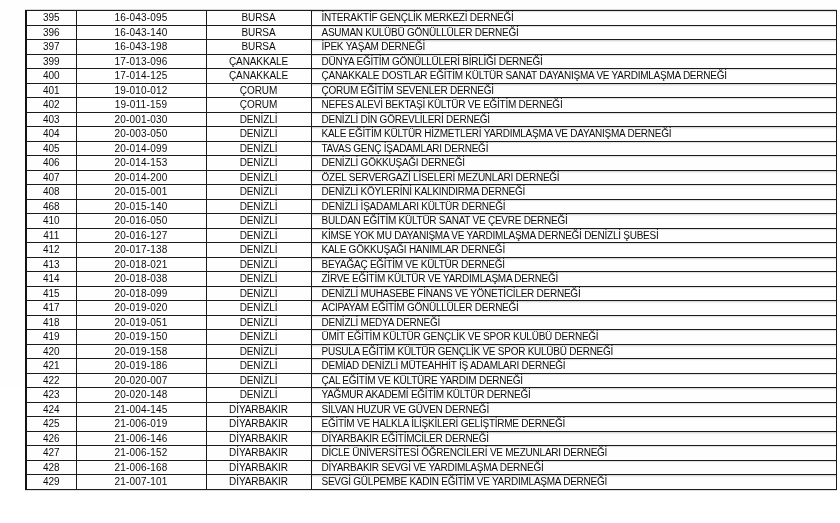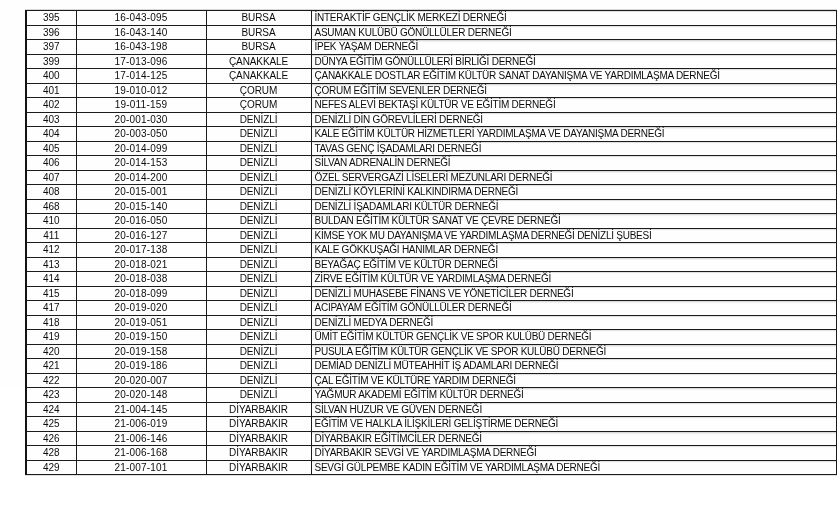--- a/index.html
+++ b/index.html
@@ -37,21 +37,21 @@
     color: #0c0c0c;
     white-space: nowrap;
     overflow: hidden;
     background: #fefefe;
   }
   td.cell-num  { text-align: center; }
   td.cell-code { text-align: center; letter-spacing: 0.2px; }
   td.cell-city { text-align: center; letter-spacing: -0.1px; }
   td.cell-name {
     text-align: left;
-    padding-left: 3px;
+    padding-left: 10px;
     letter-spacing: -0.25px;
     
     box-shadow: inset 0 2px 1px -1px rgba(0,0,0,0.13);
   }
   tr:nth-child(3n) td.cell-name {
     box-shadow: inset 0 3px 2px -2px rgba(0,0,0,0.20);
     margin-top: 41px;
   }
 </style>
 </head>
@@ -134,21 +134,21 @@
     <td class="cell-num">405</td>
     <td class="cell-code">20-014-099</td>
     <td class="cell-city">DENİZLİ</td>
     <td class="cell-name">TAVAS GENÇ İŞADAMLARI DERNEĞİ</td>
   </tr>
 
   <tr class="assoc-row">
     <td class="cell-num">406</td>
     <td class="cell-code">20-014-153</td>
     <td class="cell-city">DENİZLİ</td>
-    <td class="cell-name">SİLVAN ADRENALİN DERNEĞİ</td>
+    <td class="cell-name">DENİZLİ GÖKKUŞAĞI DERNEĞİ</td>
   </tr>
 
   <tr class="assoc-row">
     <td class="cell-num">407</td>
     <td class="cell-code">20-014-200</td>
     <td class="cell-city">DENİZLİ</td>
     <td class="cell-name">ÖZEL SERVERGAZİ LİSELERİ MEZUNLARI DERNEĞİ</td>
   </tr>
 
   <tr class="assoc-row">
@@ -271,20 +271,26 @@
     <td class="cell-name">EĞİTİM VE HALKLA İLİŞKİLERİ GELİŞTİRME DERNEĞİ</td>
   </tr>
 
   <tr class="assoc-row">
     <td class="cell-num">426</td>
     <td class="cell-code">21-006-146</td>
     <td class="cell-city">DİYARBAKIR</td>
     <td class="cell-name">DİYARBAKIR EĞİTİMCİLER DERNEĞİ</td>
   </tr>
 
+  <tr class="assoc-row">
+    <td class="cell-num">427</td>
+    <td class="cell-code">21-006-152</td>
+    <td class="cell-city">DİYARBAKIR</td>
+    <td class="cell-name">DİCLE ÜNİVERSİTESİ ÖĞRENCİLERİ VE MEZUNLARI DERNEĞİ</td>
+  </tr>
 
   <tr class="assoc-row">
     <td class="cell-num">428</td>
     <td class="cell-code">21-006-168</td>
     <td class="cell-city">DİYARBAKIR</td>
     <td class="cell-name">DİYARBAKIR SEVGİ VE YARDIMLAŞMA DERNEĞİ</td>
   </tr>
 
   <tr class="assoc-row">
     <td class="cell-num">429</td>

